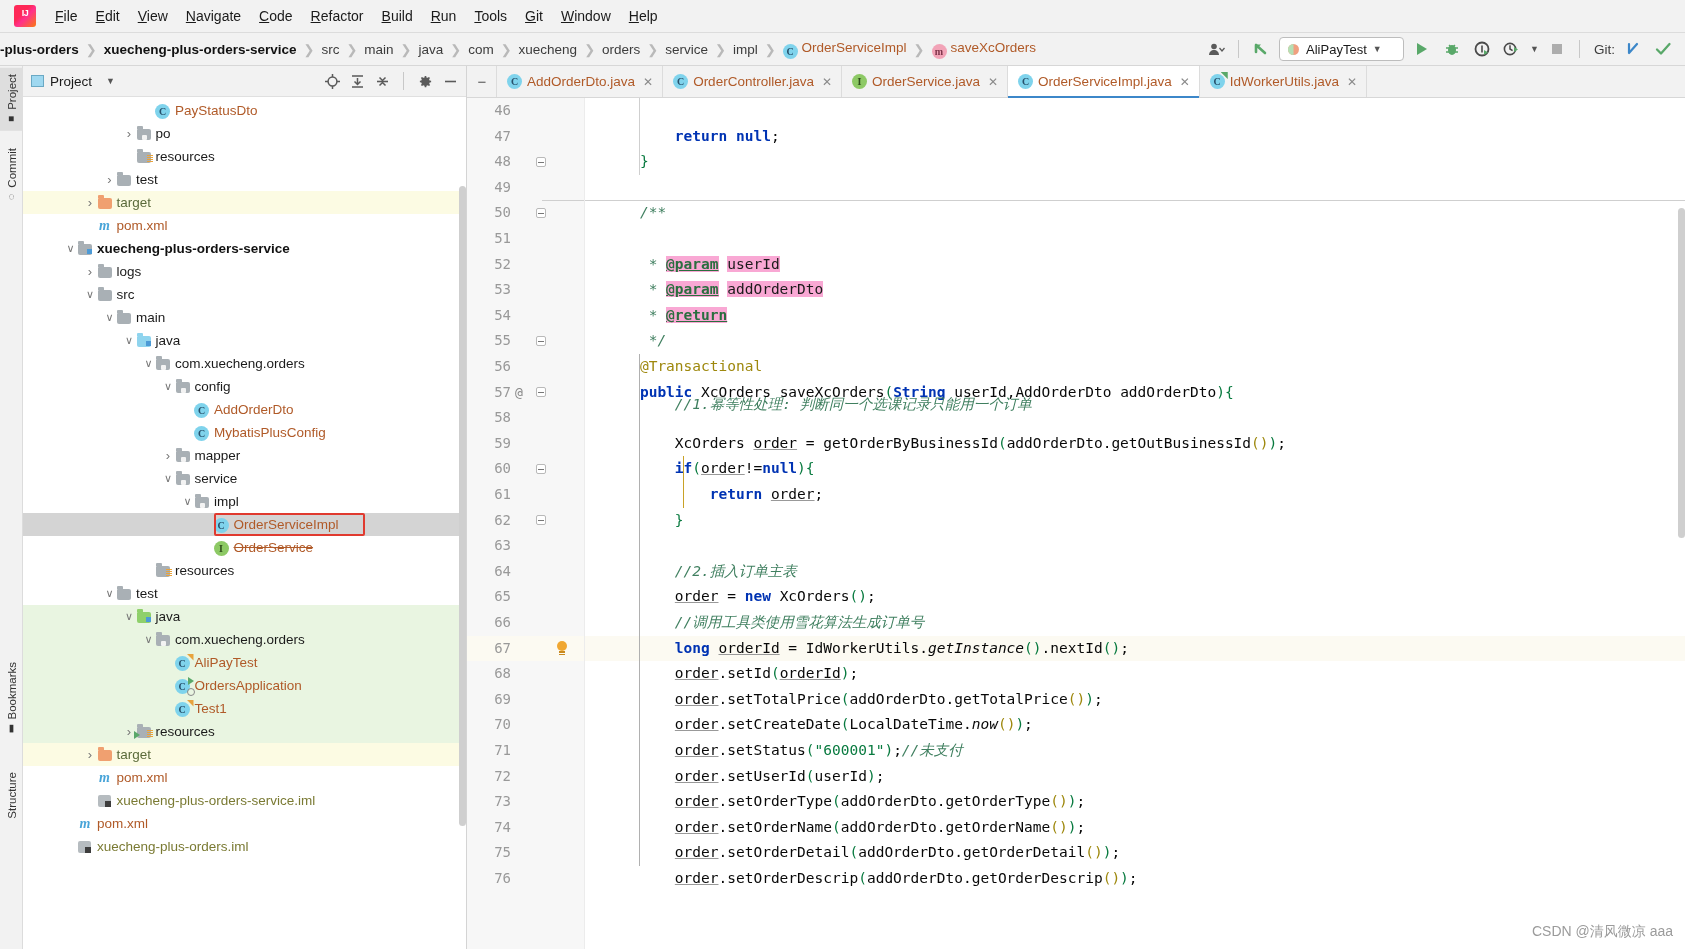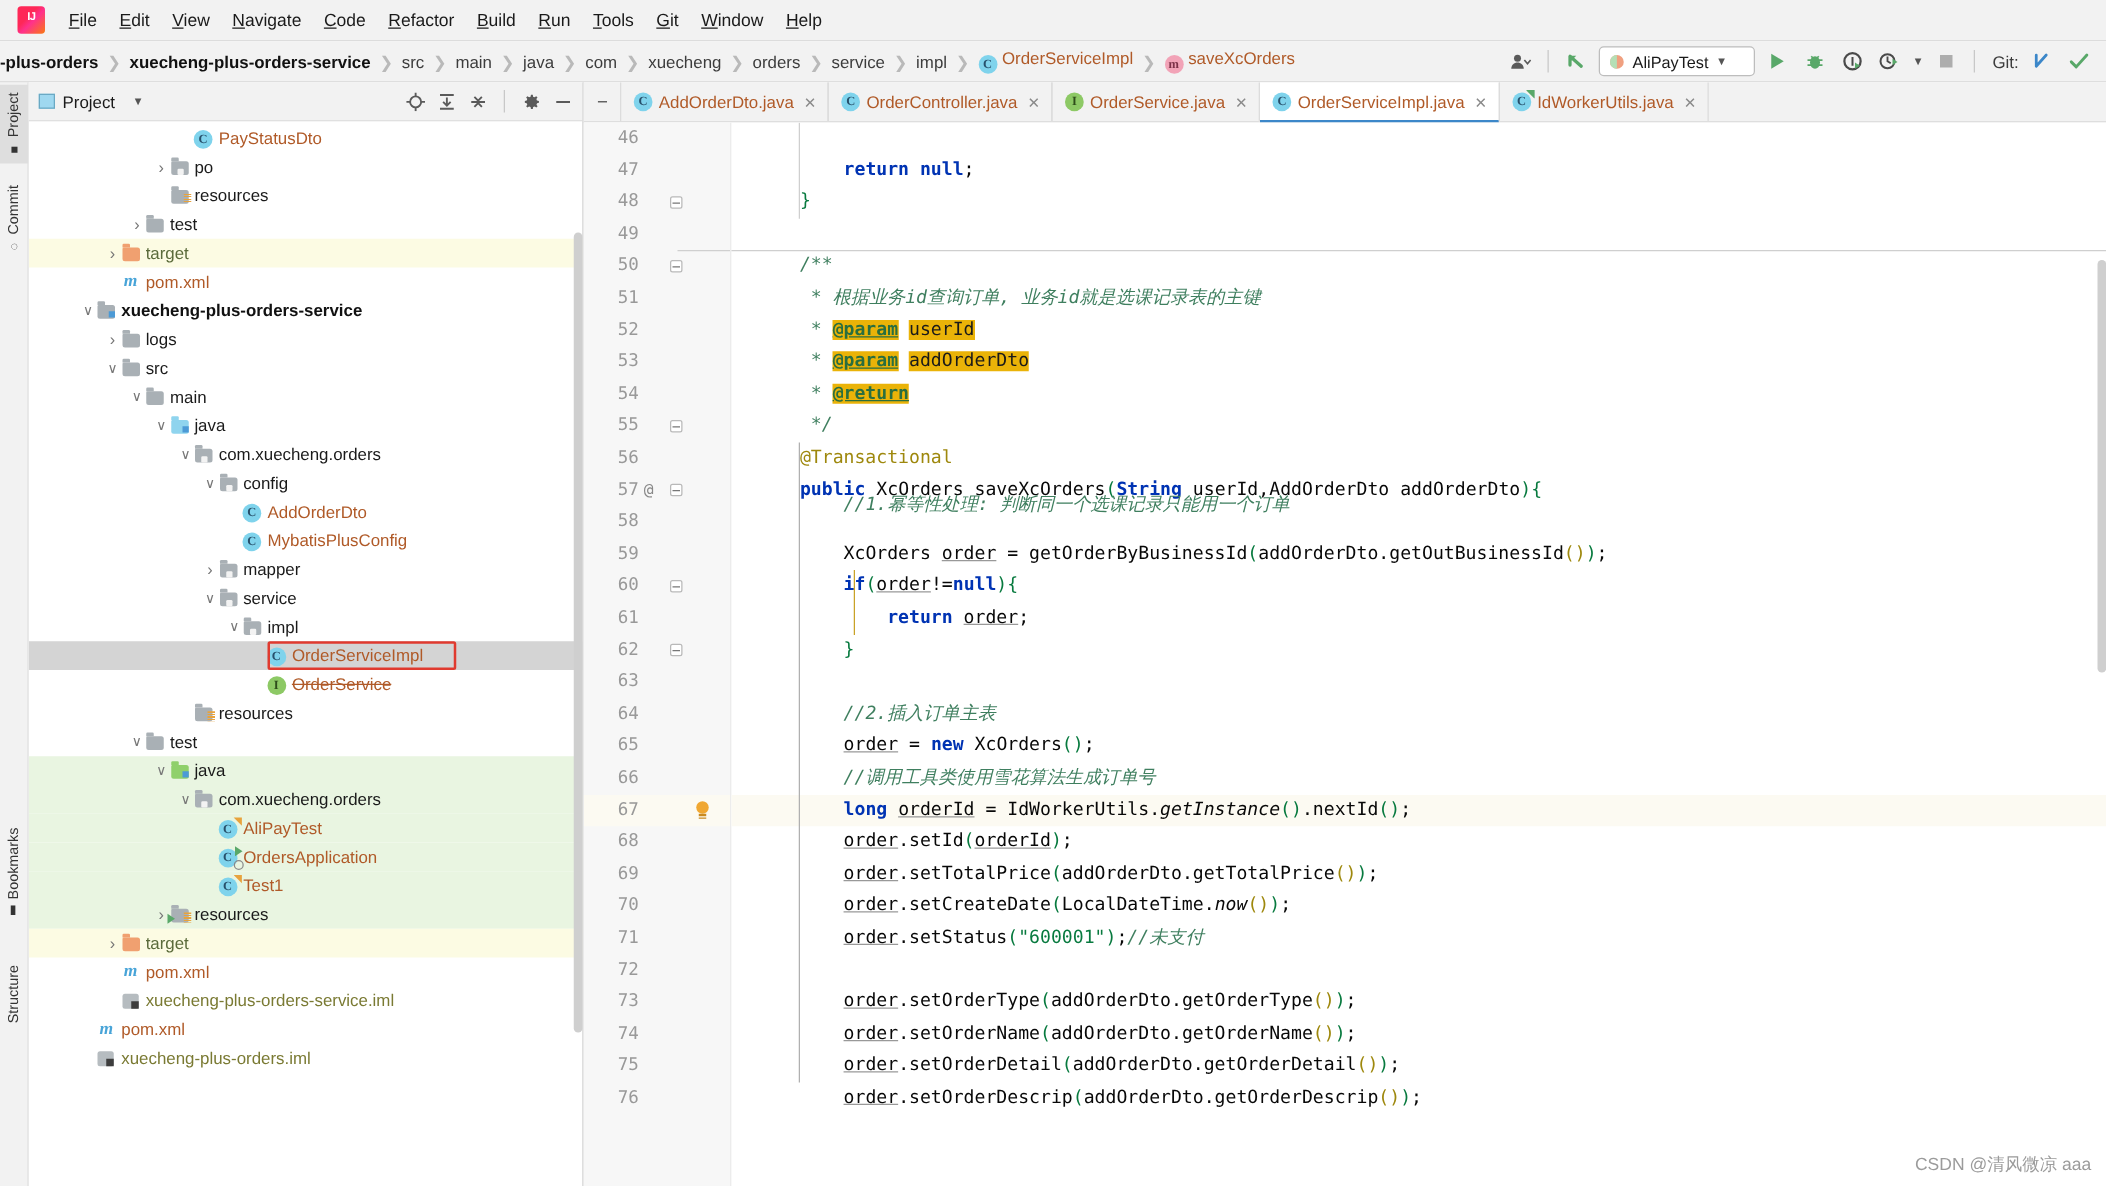--- a/index.html
+++ b/index.html
@@ -155,21 +155,21 @@
 
   .k  { color:#0033b3; font-weight:bold;}
   .pl { color:#080808; }
   .cm { color:#3f7f5f; font-style:italic;}
   .an { color:#9e880d; }
   .jd-tag { color:#2a6e3f; font-weight:bold; text-decoration:underline;}
   .jd-p { color:#3f7f5f; font-style:italic; }
   .str{ color:#087a3f; }
   .fld{ color:#080808; text-decoration:underline; text-decoration-color:#999;}
   .mthi{ color:#080808; font-style:italic;}
-  .hlp{ background:#eab308; }
+  .hlp{ background:#f9a8d4; }
   .hlc{ background:#9fd4cf; }
 
   .escroll { position:absolute; right:0px; top:110px; width:7px; height:330px; background:#cfcfcf; border-radius:4px;}
   .watermark { position:absolute; right:12px; bottom:8px; font-size:14px; color:#9b9b9b;
     font-family:"Liberation Sans", sans-serif; }
 </style>
 </head>
 <body>
 
 <div class="menubar">
@@ -674,21 +674,20 @@
           <div class="lnum" style="top: 768px;">76</div>
           <div class="hsep" style="top: 102.4px; left: 75px; right: 0px;"></div>
         </div>
       <div class="codeflow" id="codeflow">
           <div class="hlc" style="position: absolute; left: 448.152px; top: 539.6px; width: 17.44px; height: 21.6px; z-index: 0;"></div>
           <div class="codeline" style="top: 0px; left: 20px;"></div>
           <div class="codeline" style="top: 25.6px; left: 20px;">        <span class="k">return</span> <span class="k">null</span><span class="pl">;</span></div>
           <div class="codeline" style="top: 51.2px; left: 20px;">    <span style="color:#087a3f">}</span></div>
           <div class="codeline" style="top: 76.8px; left: 20px;"></div>
           <div class="codeline" style="top: 102.4px; left: 20px;"><span class="jd-p">    /**</span></div>
-          <div class="codeline" style="top: 128px; left: 20px;"><span class="jd-p">     * 根据业务id查询订单, 业务id就是选课记录表的主键</span></div>
           <div class="codeline" style="top: 153.6px; left: 20px;"><span class="jd-p">     * </span><span class="jd-tag hlp">@param</span><span class="jd-p"> </span><span class="hlp">userId</span><span class="jd-p"></span></div>
           <div class="codeline" style="top: 179.2px; left: 20px;"><span class="jd-p">     * </span><span class="jd-tag hlp">@param</span><span class="jd-p"> </span><span class="hlp">addOrderDto</span><span class="jd-p"></span></div>
           <div class="codeline" style="top: 204.8px; left: 20px;"><span class="jd-p">     * </span><span class="jd-tag hlp">@return</span><span class="jd-p"></span><span class="jd-p"></span></div>
           <div class="codeline" style="top: 230.4px; left: 20px;"><span class="jd-p">     */</span></div>
           <div class="codeline" style="top: 256px; left: 20px;"><span class="an">    @Transactional</span></div>
           <div class="codeline" style="top: 281.6px; left: 20px;">    <span class="k">public</span> <span class="pl">XcOrders</span> <span class="pl">saveXcOrders</span><span style="color:#087a3f">(</span><span class="k">String</span> <span class="pl">userId</span><span class="pl">,</span><span class="pl">AddOrderDto</span> <span class="pl">addOrderDto</span><span style="color:#087a3f">)</span><span style="color:#087a3f">{</span></div>
           <div class="codeline" style="top: 294px; left: 20px;">        <span class="cm">//1.幂等性处理: 判断同一个选课记录只能用一个订单</span></div>
           <div class="codeline" style="top: 332.8px; left: 20px;">        <span class="pl">XcOrders</span> <span class="fld">order</span> <span class="pl">=</span> <span class="pl">getOrderByBusinessId</span><span style="color:#087a3f">(</span><span class="pl">addOrderDto</span><span class="pl">.</span><span class="pl">getOutBusinessId</span><span style="color:#9e880d">(</span><span style="color:#9e880d">)</span><span style="color:#087a3f">)</span><span class="pl">;</span></div>
           <div class="codeline" style="top: 358.4px; left: 20px;">        <span class="k">if</span><span style="color:#087a3f">(</span><span class="fld">order</span><span class="pl">!</span><span class="pl">=</span><span class="k">null</span><span style="color:#087a3f">)</span><span style="color:#087a3f">{</span></div>
           <div class="codeline" style="top: 384px; left: 20px;">            <span class="k">return</span> <span class="fld">order</span><span class="pl">;</span></div>
@@ -696,20 +695,21 @@
           <div class="codeline" style="top: 435.2px; left: 20px;"></div>
           <div class="codeline" style="top: 460.8px; left: 20px;">        <span class="cm">//2.插入订单主表</span></div>
           <div class="codeline" style="top: 486.4px; left: 20px;">        <span class="fld">order</span> <span class="pl">=</span> <span class="k">new</span> <span class="pl">XcOrders</span><span style="color:#087a3f">(</span><span style="color:#087a3f">)</span><span class="pl">;</span></div>
           <div class="codeline" style="top: 512px; left: 20px;">        <span class="cm">//调用工具类使用雪花算法生成订单号</span></div>
           <div class="lhl hl-cur" style="top: 537.6px;"></div>
           <div class="codeline" style="top: 537.6px; left: 20px;">        <span class="k">long</span> <span class="fld">orderId</span> <span class="pl">=</span> <span class="pl">IdWorkerUtils</span><span class="pl">.</span><span class="mthi">getInstance</span><span style="color:#087a3f">(</span><span style="color:#087a3f">)</span><span class="pl">.</span><span class="pl">nextId</span><span style="color:#087a3f">(</span><span style="color:#087a3f">)</span><span class="pl">;</span></div>
           <div class="codeline" style="top: 563.2px; left: 20px;">        <span class="fld">order</span><span class="pl">.</span><span class="pl">setId</span><span style="color:#087a3f">(</span><span class="fld">orderId</span><span style="color:#087a3f">)</span><span class="pl">;</span></div>
           <div class="codeline" style="top: 588.8px; left: 20px;">        <span class="fld">order</span><span class="pl">.</span><span class="pl">setTotalPrice</span><span style="color:#087a3f">(</span><span class="pl">addOrderDto</span><span class="pl">.</span><span class="pl">getTotalPrice</span><span style="color:#9e880d">(</span><span style="color:#9e880d">)</span><span style="color:#087a3f">)</span><span class="pl">;</span></div>
           <div class="codeline" style="top: 614.4px; left: 20px;">        <span class="fld">order</span><span class="pl">.</span><span class="pl">setCreateDate</span><span style="color:#087a3f">(</span><span class="pl">LocalDateTime</span><span class="pl">.</span><span class="mthi">now</span><span style="color:#9e880d">(</span><span style="color:#9e880d">)</span><span style="color:#087a3f">)</span><span class="pl">;</span></div>
           <div class="codeline" style="top: 640px; left: 20px;">        <span class="fld">order</span><span class="pl">.</span><span class="pl">setStatus</span><span style="color:#087a3f">(</span><span class="str">"600001"</span><span style="color:#087a3f">)</span><span class="pl">;</span><span class="cm">//未支付</span></div>
+          <div class="codeline" style="top: 665.6px; left: 20px;">        <span class="fld">order</span><span class="pl">.</span><span class="pl">setUserId</span><span style="color:#087a3f">(</span><span class="pl">userId</span><span style="color:#087a3f">)</span><span class="pl">;</span></div>
           <div class="codeline" style="top: 691.2px; left: 20px;">        <span class="fld">order</span><span class="pl">.</span><span class="pl">setOrderType</span><span style="color:#087a3f">(</span><span class="pl">addOrderDto</span><span class="pl">.</span><span class="pl">getOrderType</span><span style="color:#9e880d">(</span><span style="color:#9e880d">)</span><span style="color:#087a3f">)</span><span class="pl">;</span></div>
           <div class="codeline" style="top: 716.8px; left: 20px;">        <span class="fld">order</span><span class="pl">.</span><span class="pl">setOrderName</span><span style="color:#087a3f">(</span><span class="pl">addOrderDto</span><span class="pl">.</span><span class="pl">getOrderName</span><span style="color:#9e880d">(</span><span style="color:#9e880d">)</span><span style="color:#087a3f">)</span><span class="pl">;</span></div>
           <div class="codeline" style="top: 742.4px; left: 20px;">        <span class="fld">order</span><span class="pl">.</span><span class="pl">setOrderDetail</span><span style="color:#087a3f">(</span><span class="pl">addOrderDto</span><span class="pl">.</span><span class="pl">getOrderDetail</span><span style="color:#9e880d">(</span><span style="color:#9e880d">)</span><span style="color:#087a3f">)</span><span class="pl">;</span></div>
           <div class="codeline" style="top: 768px; left: 20px;">        <span class="fld">order</span><span class="pl">.</span><span class="pl">setOrderDescrip</span><span style="color:#087a3f">(</span><span class="pl">addOrderDto</span><span class="pl">.</span><span class="pl">getOrderDescrip</span><span style="color:#9e880d">(</span><span style="color:#9e880d">)</span><span style="color:#087a3f">)</span><span class="pl">;</span></div>
           <div class="hsep" style="top: 102.4px; left: 0px; right: 0px;"></div>
           <div class="vline" style="left: 54px; top: 0px; height: 76.8px;"></div>
           <div class="vline" style="left: 54px; top: 256px; height: 512px; background: rgb(176, 176, 176);"></div>
           <div class="vline" style="left: 98px; top: 358.4px; height: 51.2px; background: rgb(201, 162, 39);"></div>
         </div>
       <div class="escroll"></div>

